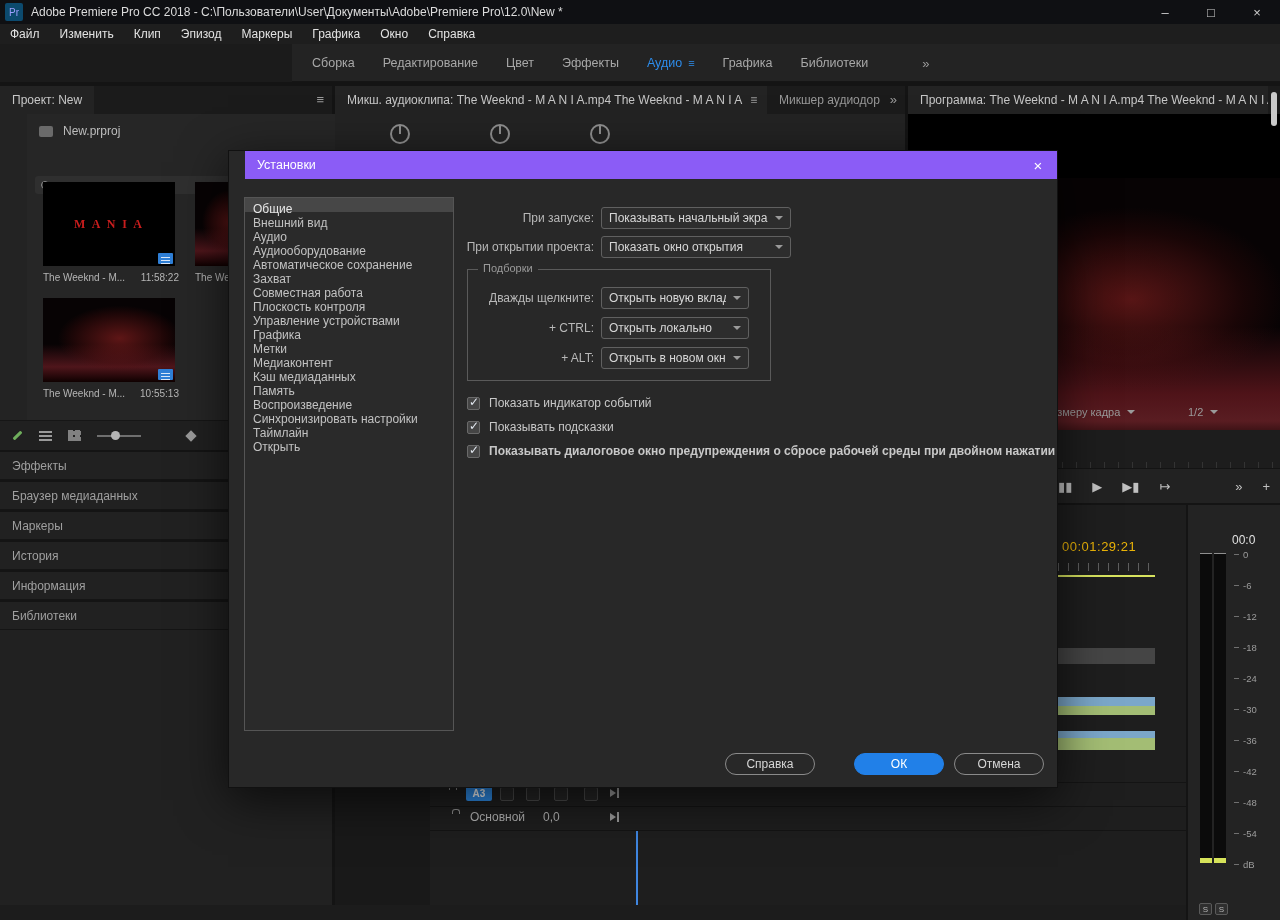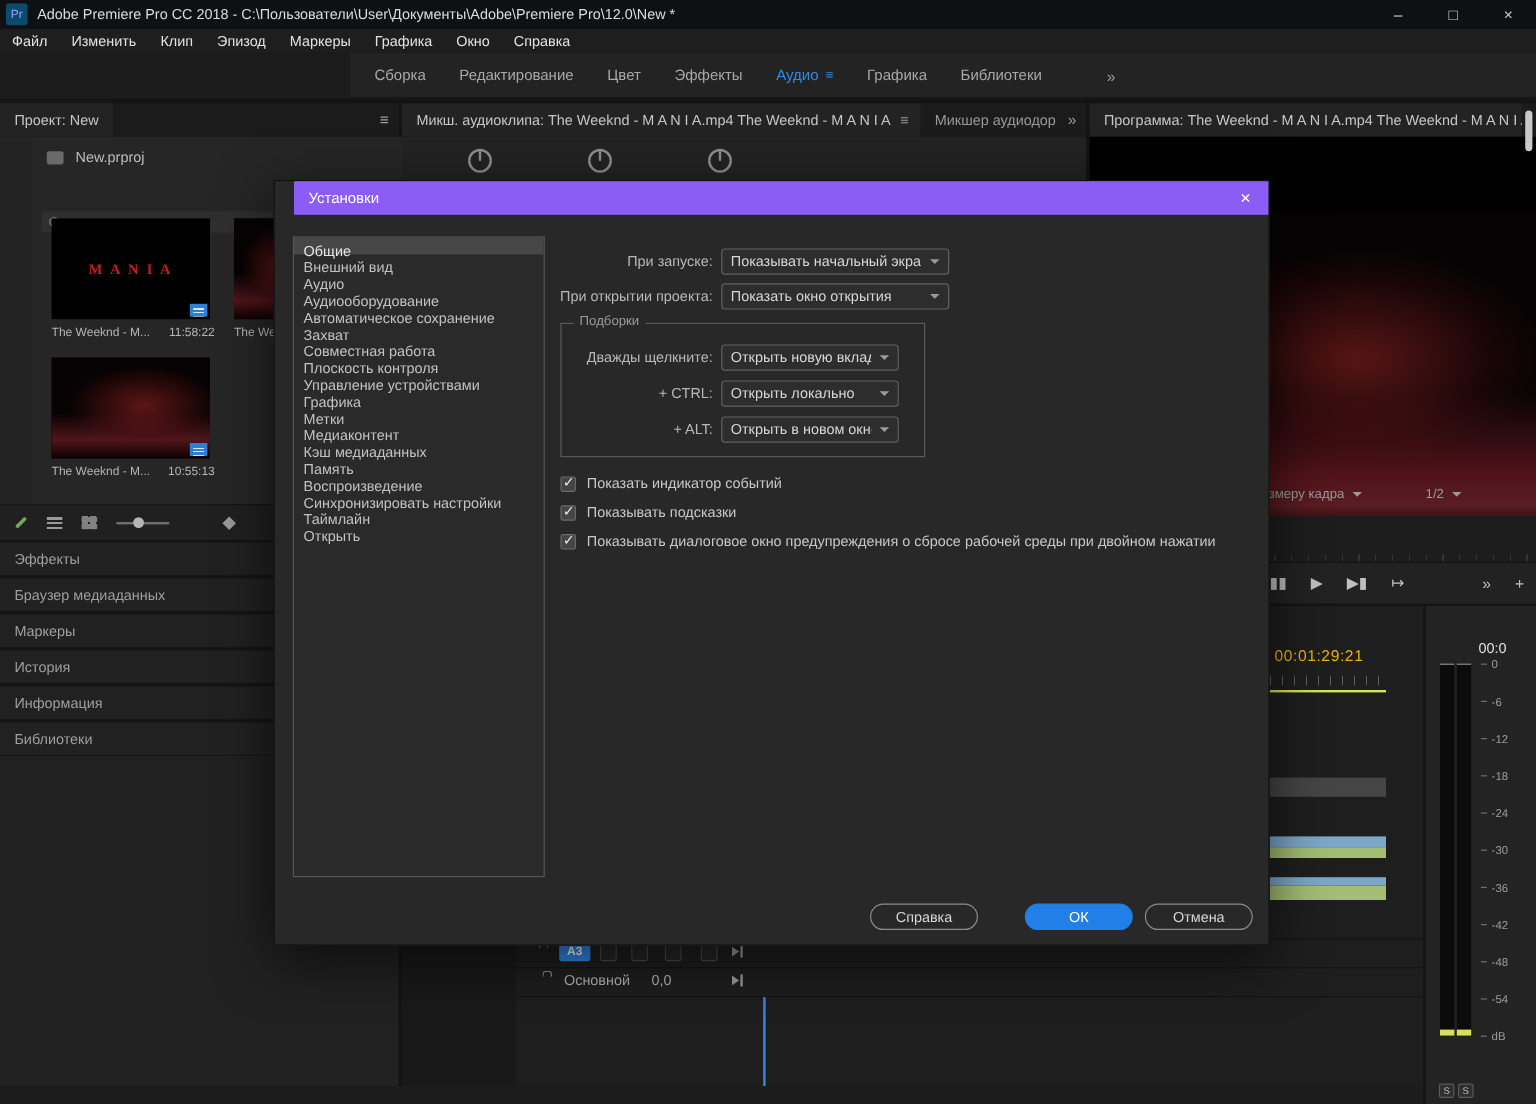--- a/index.html
+++ b/index.html
@@ -408,21 +408,21 @@
     </div>
 
     <div class="cb-row" style="top:244px;">
       <span class="checkbox checked"></span>
       <span class="cb-label">Показать индикатор событий</span>
     </div>
     <div class="cb-row" style="top:268px;">
       <span class="checkbox checked"></span>
       <span class="cb-label">Показывать подсказки</span>
     </div>
-    <div class="cb-row" style="top:292px;">
+    <div class="cb-row" style="top:292px;font-weight:bold;">
       <span class="checkbox checked"></span>
       <span class="cb-label">Показывать диалоговое окно предупреждения о сбросе рабочей среды при двойном нажатии</span>
     </div>
 
     <div class="pill-btn" style="left:496px;top:602px;">Справка</div>
     <div class="pill-btn primary" style="left:625px;top:602px;">ОК</div>
     <div class="pill-btn" style="left:725px;top:602px;">Отмена</div>
   </div>
 
 </div>

